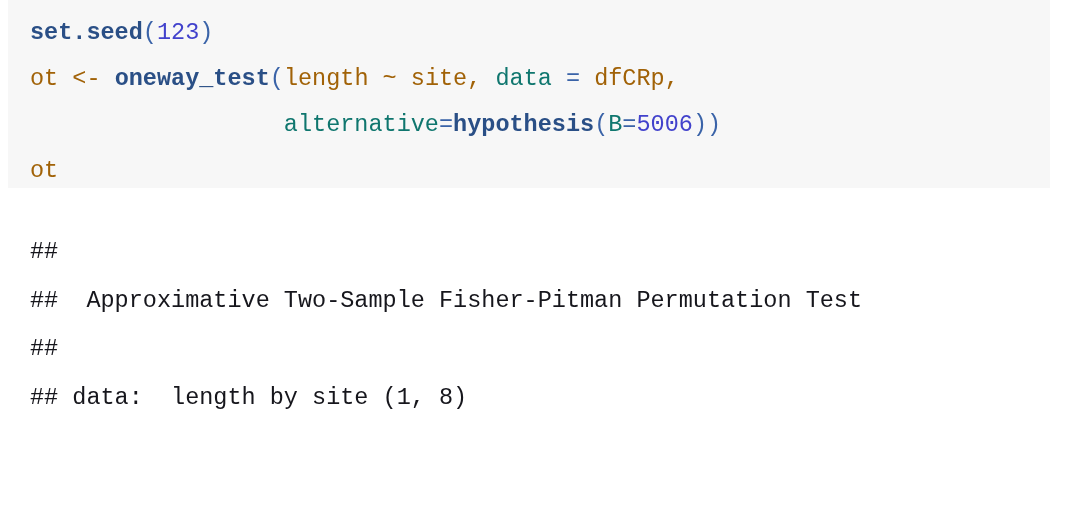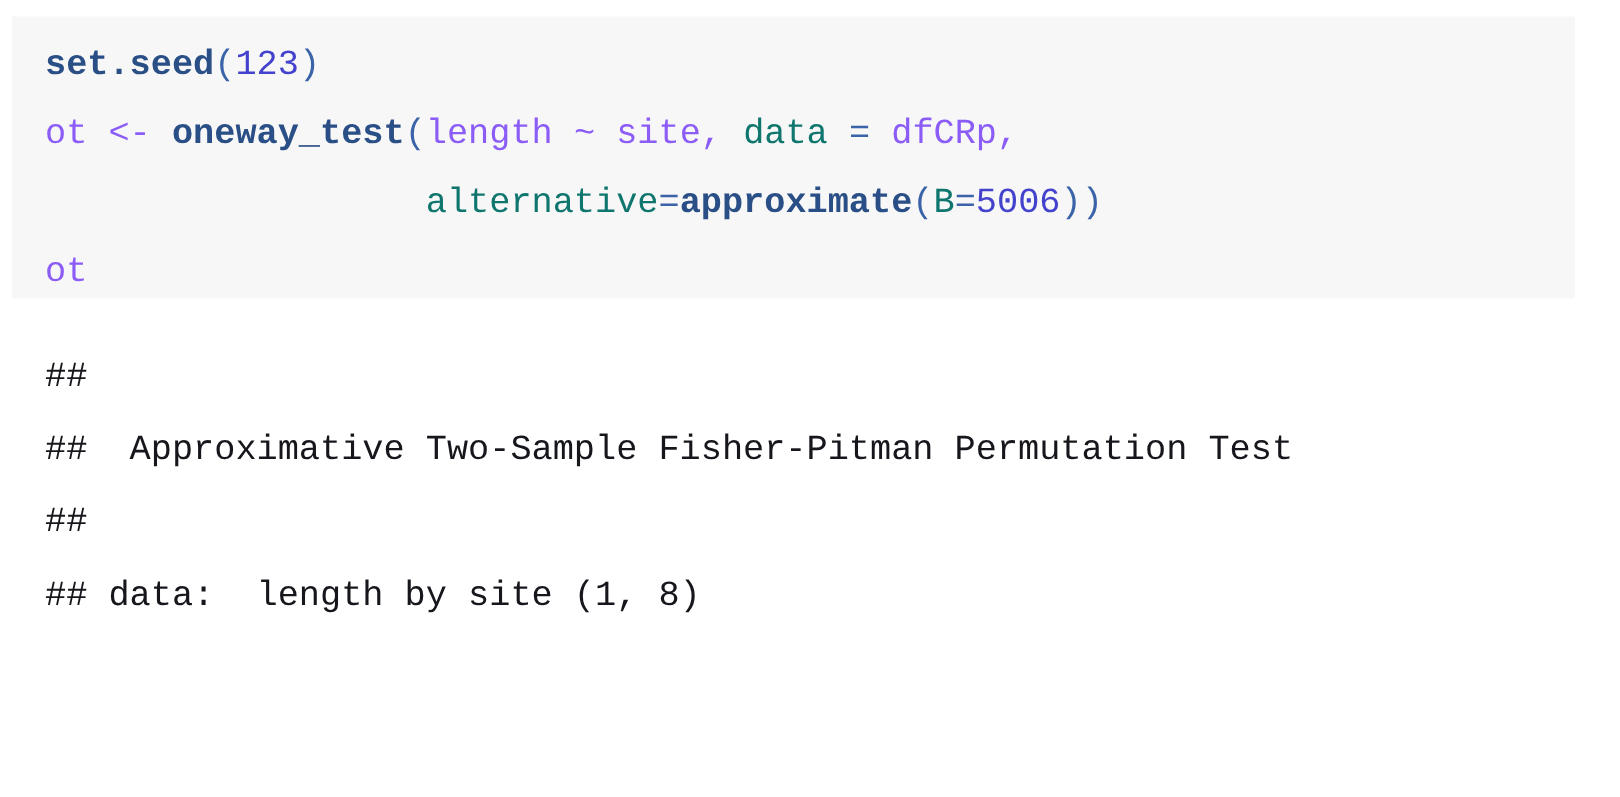--- a/index.html
+++ b/index.html
@@ -19,21 +19,21 @@
     position: relative;
     width: 1080px;
     height: 531px;
     background: #ffffff;
   }
 
   
   .code-chunk {
     position: absolute;
     left: 8px;
-    top: 11px;
+    top: 0px;
     width: 1042px;
     height: 188px;
     background: #f7f7f7;
     box-sizing: border-box;
     padding: 10px 0 0 0;
   }
 
   .code-line {
     font-family: "Liberation Mono", "DejaVu Sans Mono", monospace;
     font-size: 23.5px;
@@ -44,21 +44,21 @@
     padding-left: 22px;
     letter-spacing: 0px;
   }
 
   
   .tok-fn      { color: #2a4f86; font-weight: bold; }
   .tok-num     { color: #4242cc; }
   .tok-arg     { color: #0f766e; }
   .tok-op      { color: #3a63a8; }
   .tok-paren   { color: #3a63a8; }
-  .tok-plain   { color: #8b5cf6; }
+  .tok-plain   { color: #a16207; }
 
   
   .output-block {
     position: absolute;
     left: 8px;
     top: 228px;
     width: 1042px;
   }
   .out-line {
     font-family: "Liberation Mono", "DejaVu Sans Mono", monospace;
@@ -71,21 +71,21 @@
   }
 </style>
 </head>
 <body>
 
 <div id="page">
 
   <div class="code-chunk">
     <div class="code-line" id="code-line-0"><span class="tok-fn">set.seed</span><span class="tok-paren">(</span><span class="tok-num">123</span><span class="tok-paren">)</span></div>
     <div class="code-line" id="code-line-1"><span class="tok-plain">ot &lt;- </span><span class="tok-fn">oneway_test</span><span class="tok-paren">(</span><span class="tok-plain">length ~ site, </span><span class="tok-arg">data</span><span class="tok-op"> = </span><span class="tok-plain">dfCRp,</span></div>
-    <div class="code-line" id="code-line-2"><span class="tok-plain">                  </span><span class="tok-arg">alternative</span><span class="tok-op">=</span><span class="tok-fn">approximate</span><span class="tok-paren">(</span><span class="tok-arg">B</span><span class="tok-op">=</span><span class="tok-num">5006</span><span class="tok-paren">))</span></div>
+    <div class="code-line" id="code-line-2"><span class="tok-plain">                  </span><span class="tok-arg">alternative</span><span class="tok-op">=</span><span class="tok-fn">hypothesis</span><span class="tok-paren">(</span><span class="tok-arg">B</span><span class="tok-op">=</span><span class="tok-num">5006</span><span class="tok-paren">))</span></div>
     <div class="code-line" id="code-line-3"><span class="tok-plain">ot</span></div>
   </div>
 
   <div class="output-block">
     <div class="out-line">## </div>
     <div class="out-line">##  Approximative Two-Sample Fisher-Pitman Permutation Test</div>
     <div class="out-line">## </div>
     <div class="out-line">## data:  length by site (1, 8)</div>
   </div>
 

